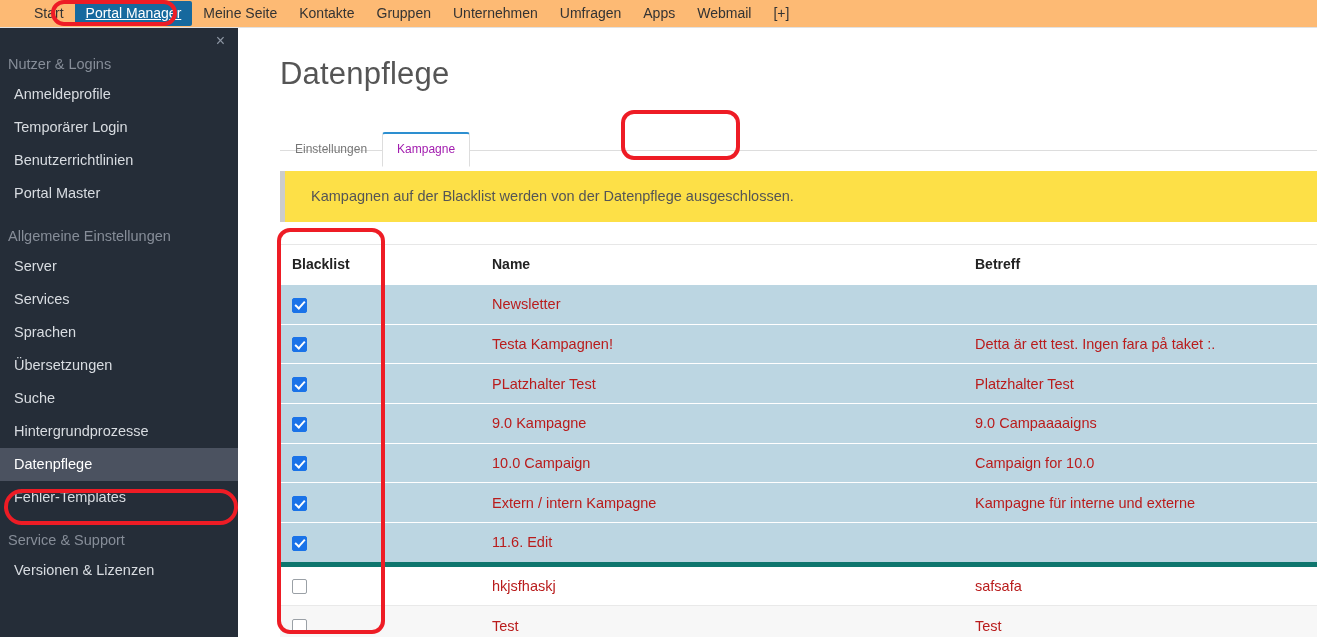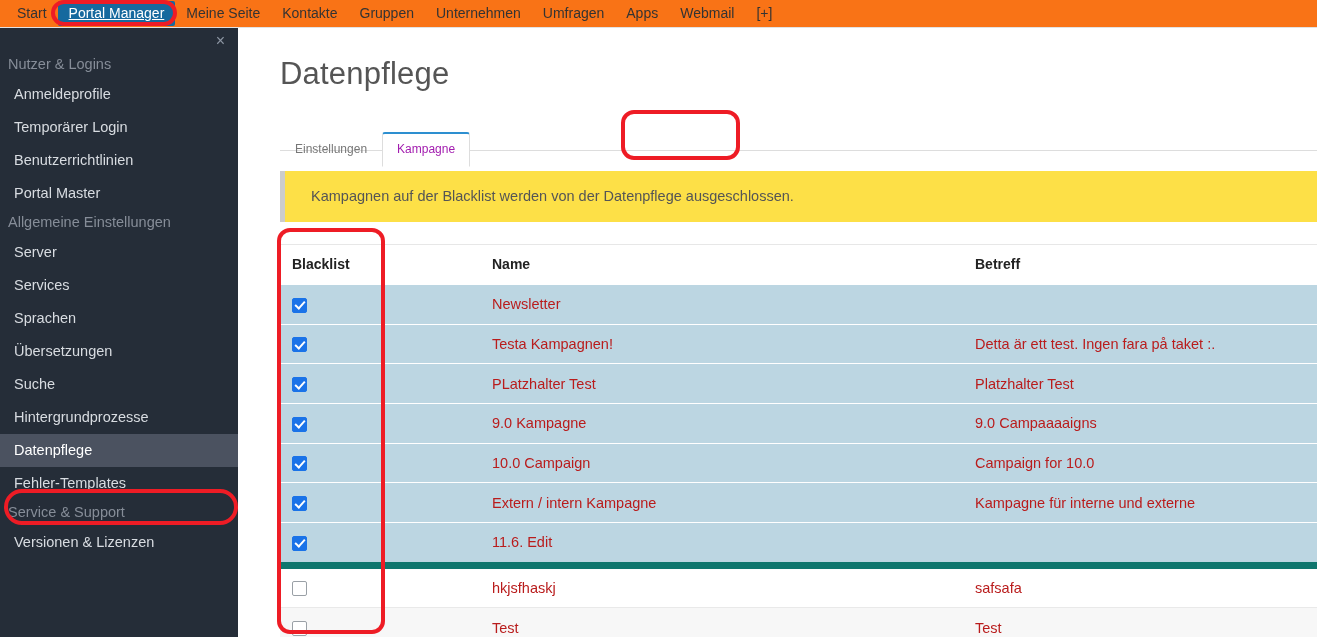--- a/index.html
+++ b/index.html
@@ -17,25 +17,25 @@
     height: 637px;
     overflow: hidden;
   }
 
   
   .topnav {
     position: absolute;
     top: 0; left: 0;
     width: 1317px;
     height: 28px;
-    background: #f97316;
+    background: #fdba74;
     border-bottom: 1px solid #e2e2e2;
     display: flex;
     align-items: center;
-    padding-left: 6px;
+    padding-left: 23px;
     z-index: 5;
   }
   .nav-item {
     font-size: 14px;
     color: #333333;
     padding: 4px 11px;
     line-height: 17px;
     white-space: nowrap;
     cursor: pointer;
     border-radius: 2px;
@@ -61,20 +61,21 @@
     color: #8d96a3;
     font-size: 16px;
     line-height: 16px;
     cursor: pointer;
   }
   .sb-list { padding-top: 24px; }
   .sb-group {
     color: #868d98;
     font-size: 14.5px;
     padding: 4px 0 4px 8px;
+    margin-top: 14px;
     margin-bottom: 2px;
   }
   .sb-group.first { margin-top: 0; }
   .sb-item {
     color: #d8dce1;
     font-size: 14.5px;
     padding: 8px 0 8px 14px;
     cursor: pointer;
     line-height: 17px;
   }
@@ -168,21 +169,21 @@
     border-top: 1px solid #ffffff;
     white-space: nowrap;
     overflow: hidden;
   }
   table.grid tr.sel td {
     background: #bcd6e2;
     border-top: 1px solid #ffffff;
   }
   table.grid tr.odd td {
     background: #ffffff;
-    border-top: 7px solid #0f766e;
+    border-top: 5px solid #0f766e;
   }
   table.grid tr.even td {
     background: #f7f7f7;
     border-top: 1px solid #e9e9e9;
   }
   col.c-blacklist { width: 200px; }
   col.c-name      { width: 483px; }
   col.c-betreff   { width: 354px; }
 
   

